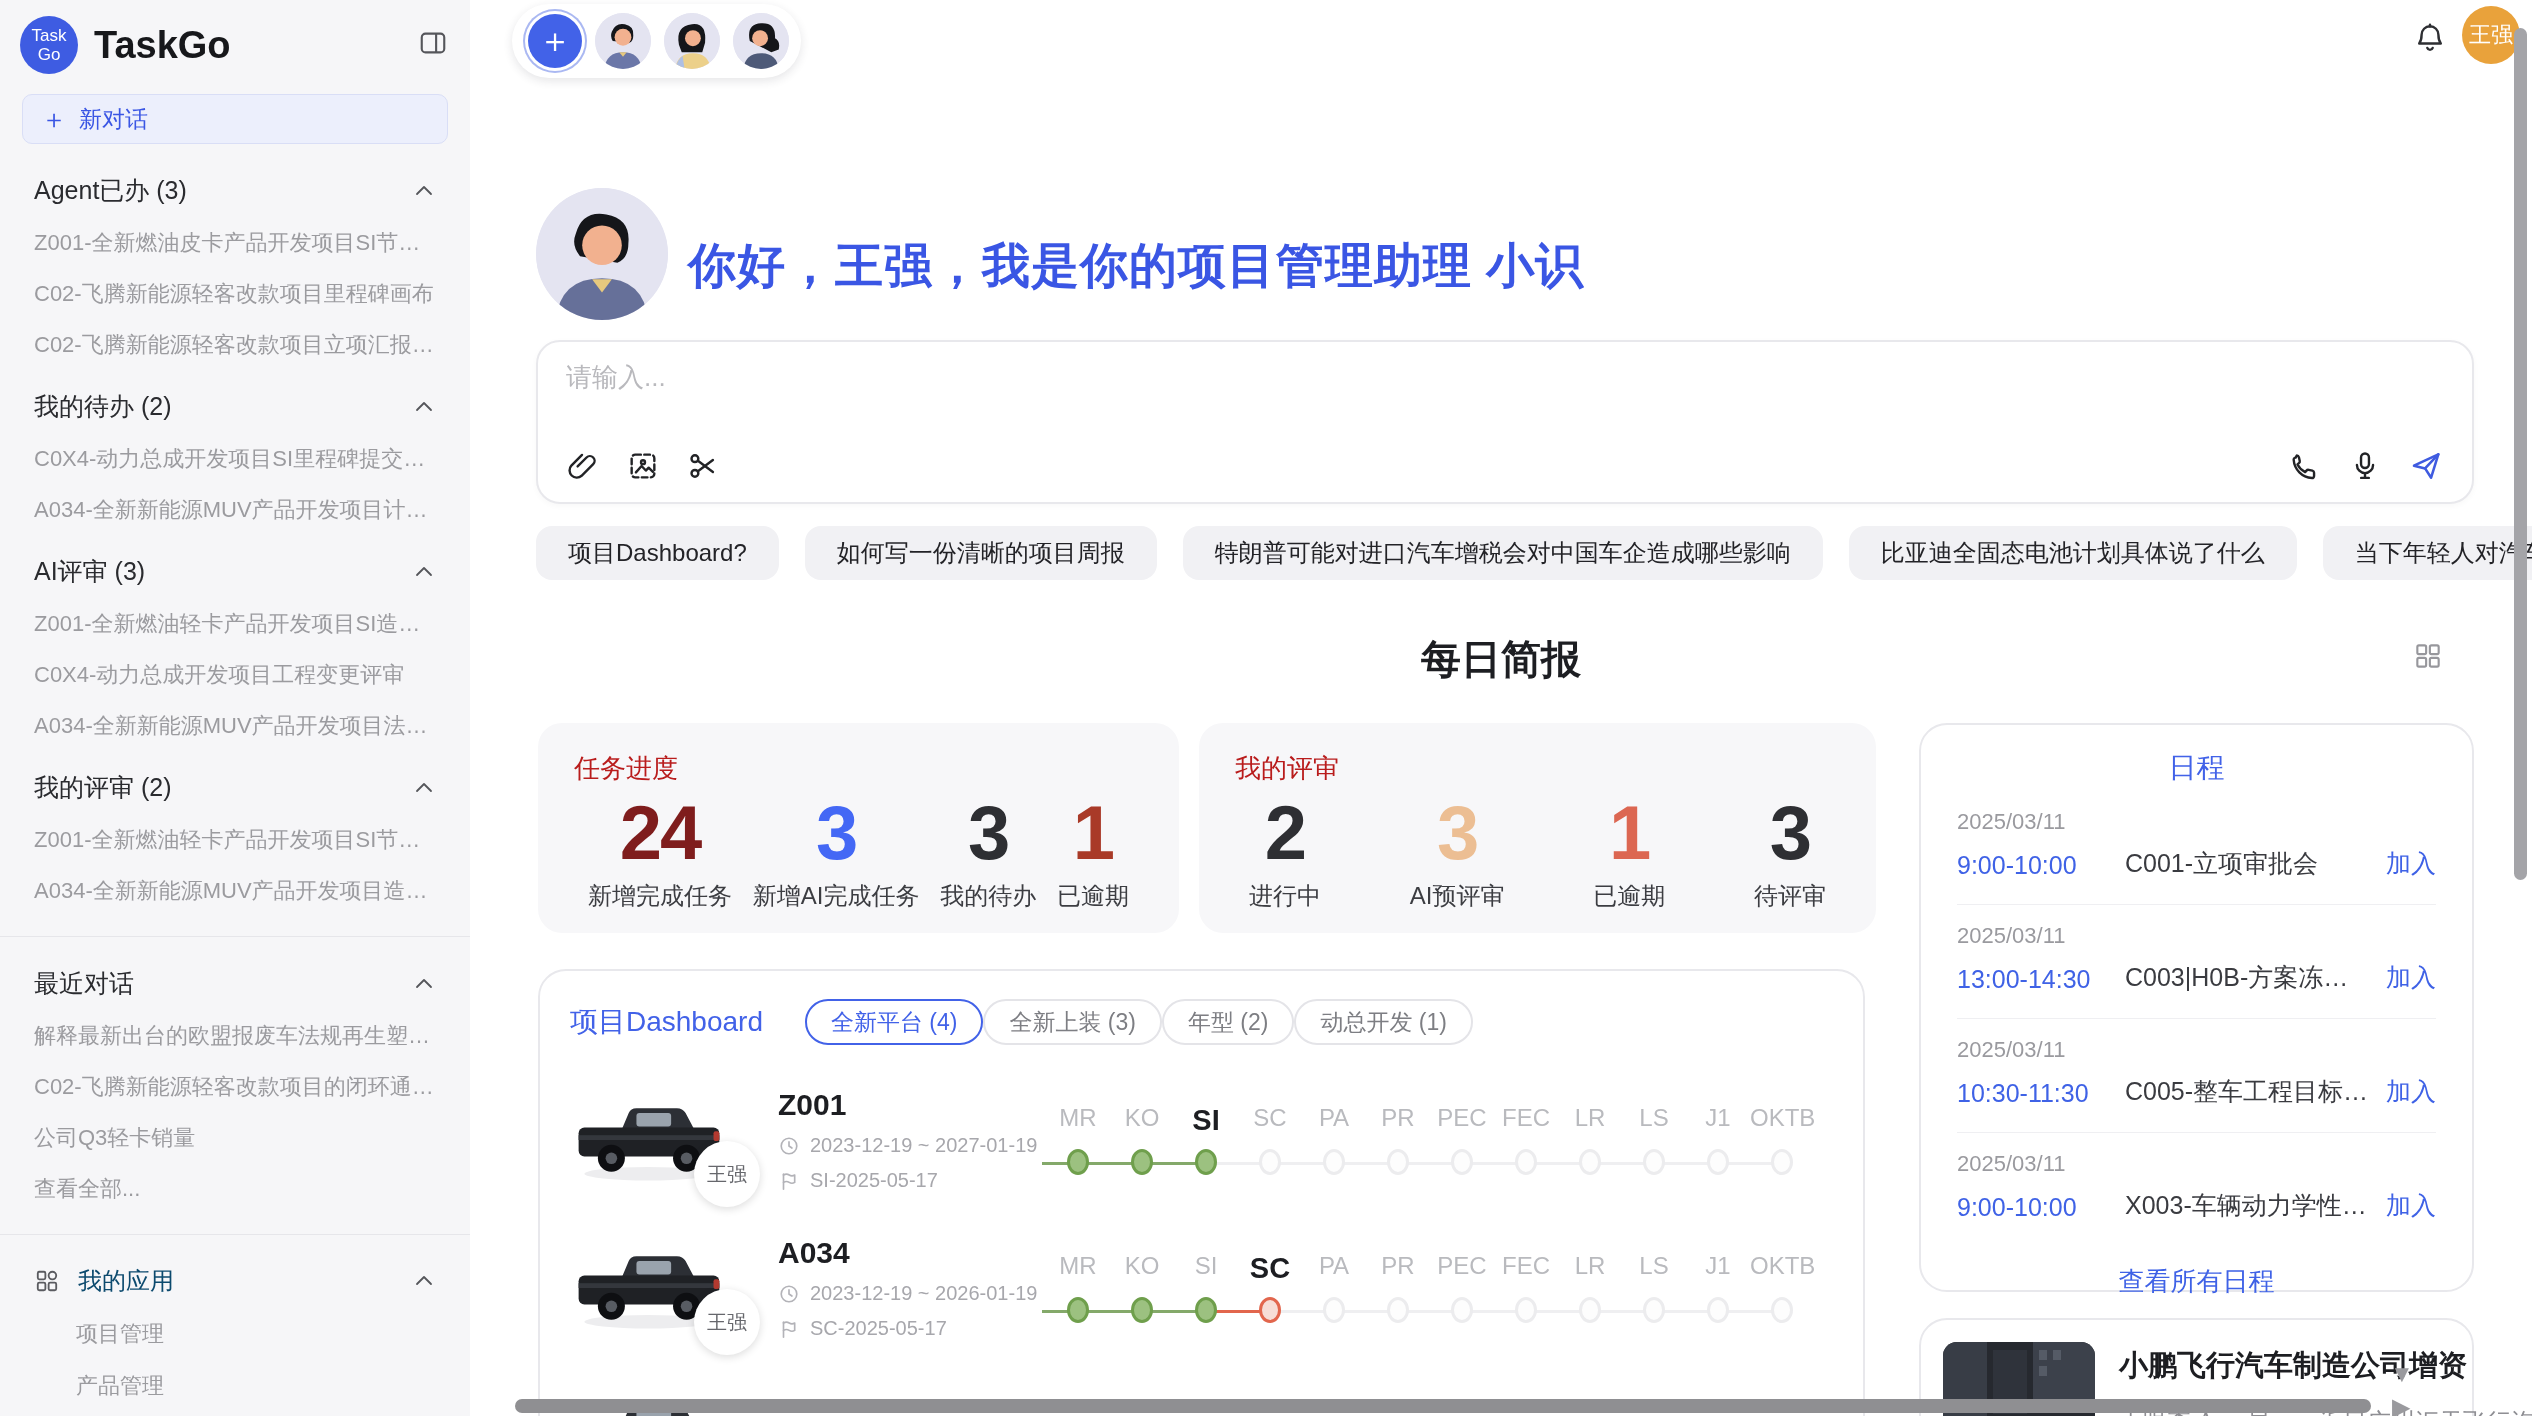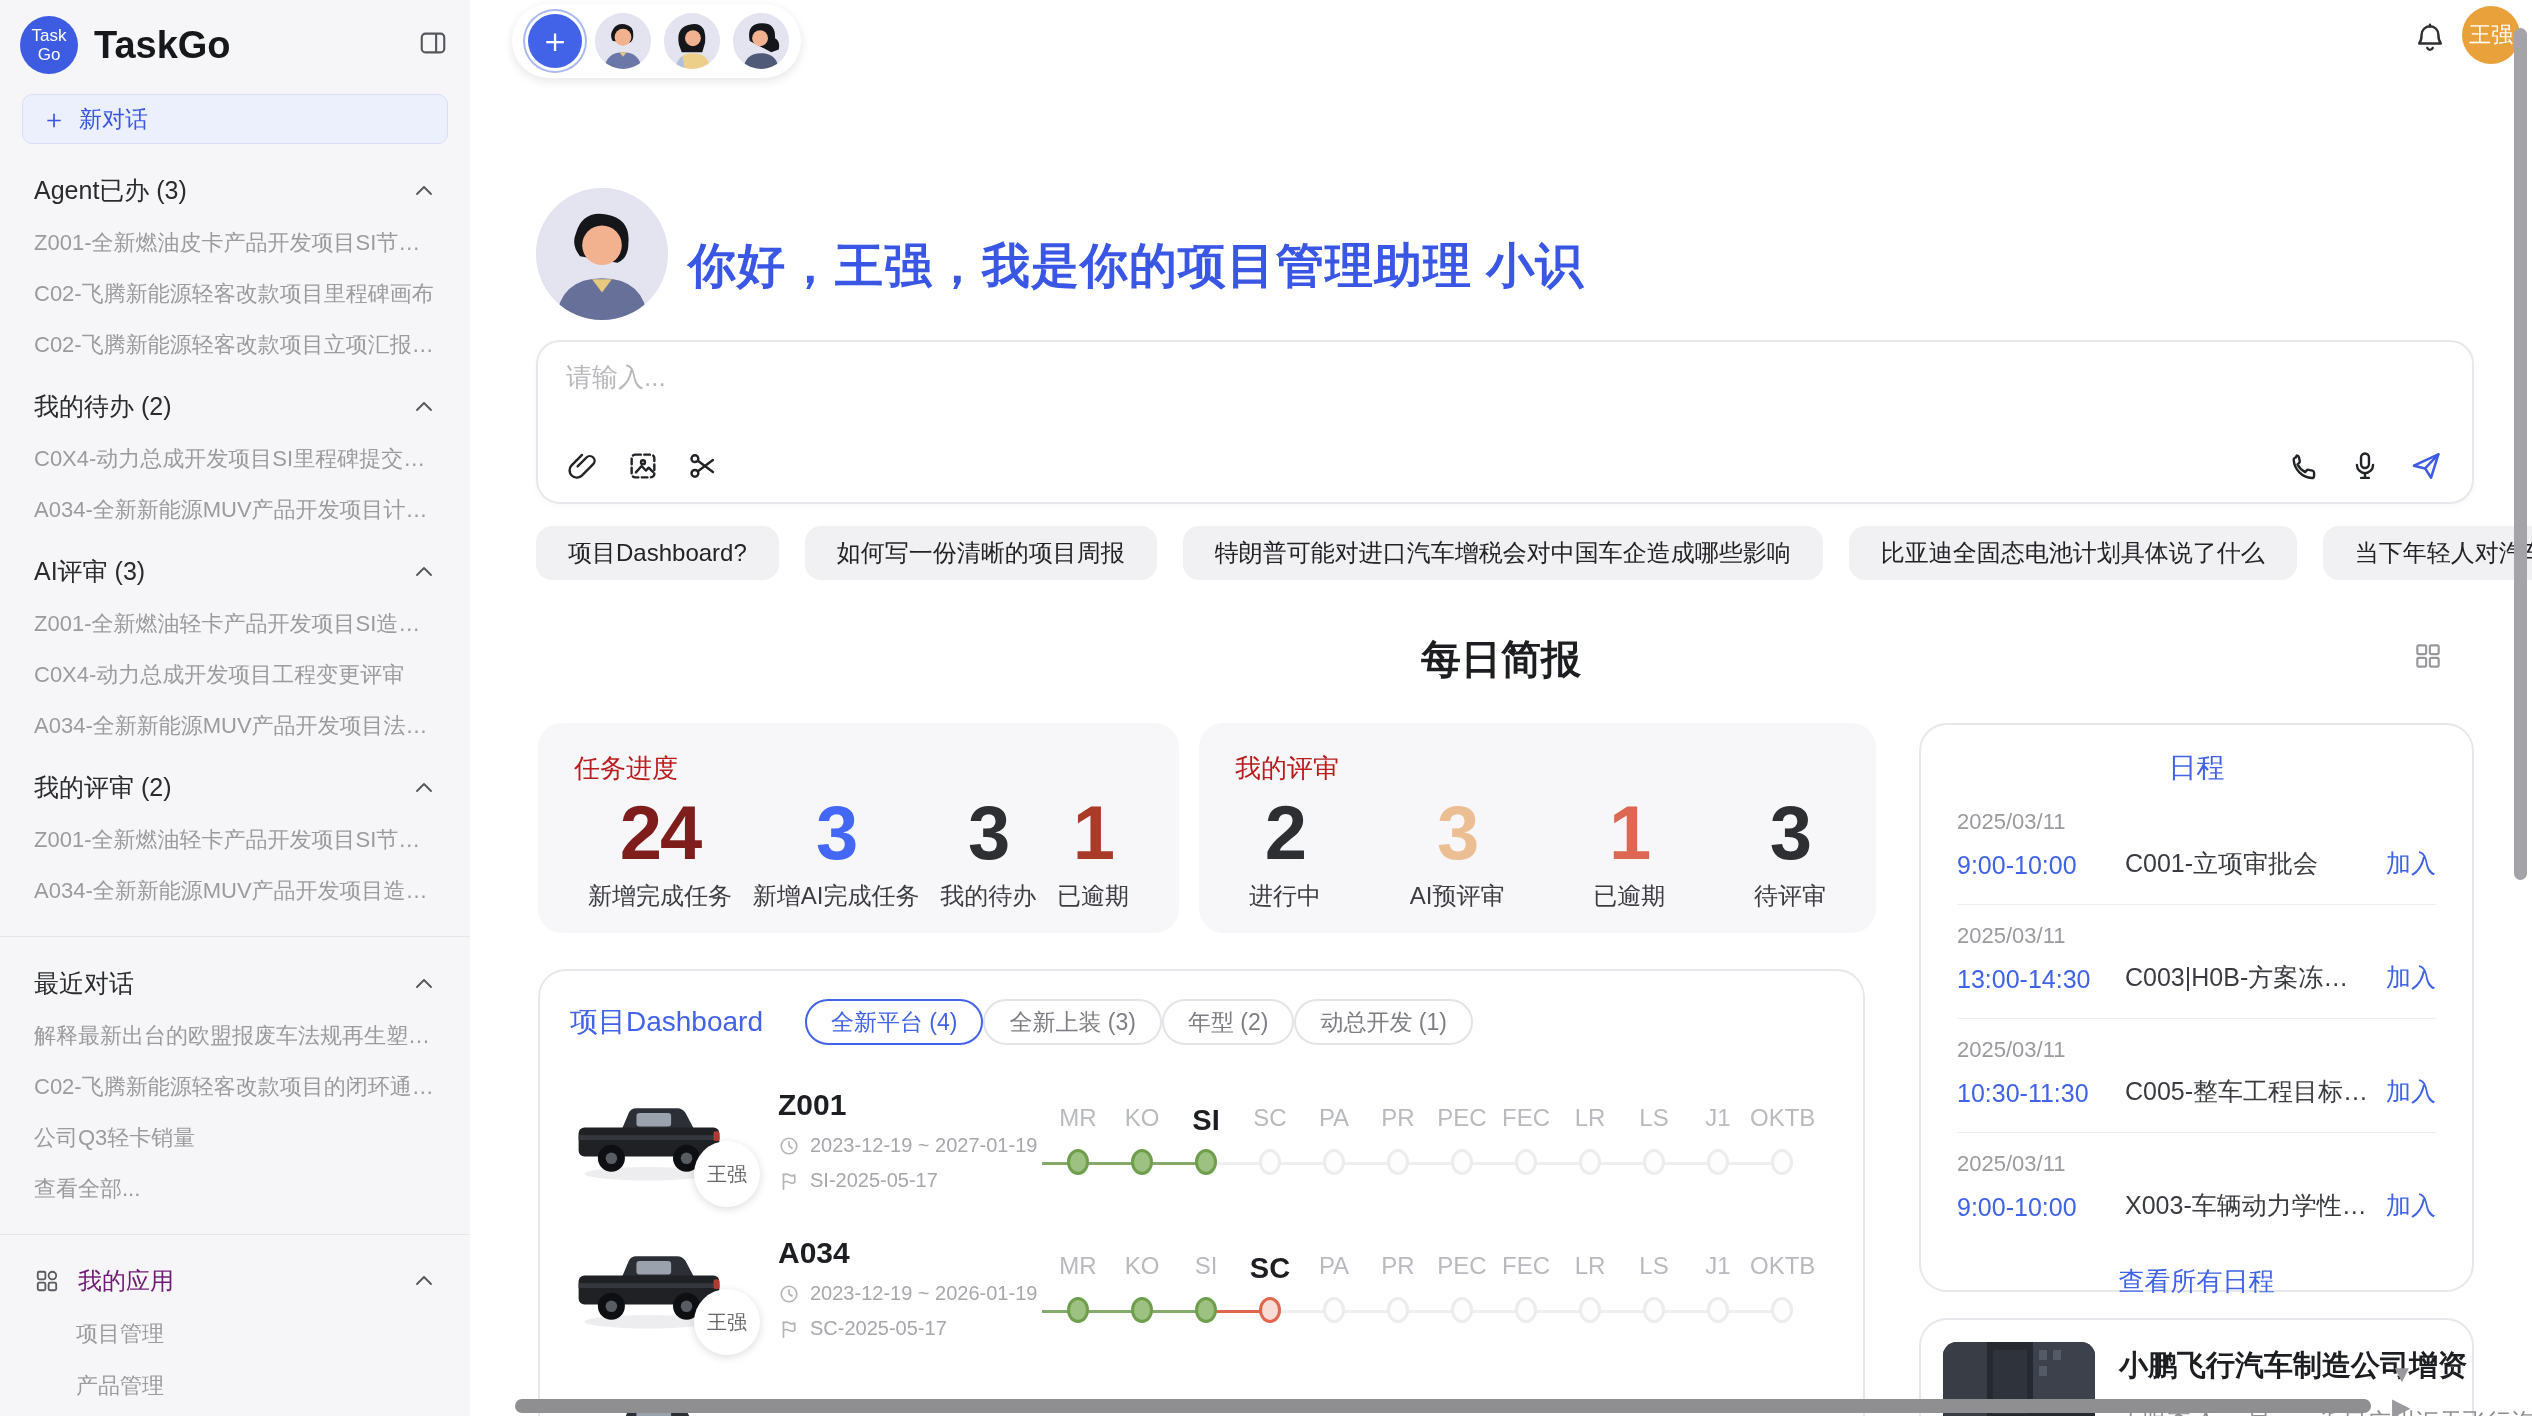--- a/index.html
+++ b/index.html
@@ -11,21 +11,21 @@
   .side-top { display:flex; align-items:center; padding:16px 22px 10px 20px; }
   .logo-circle { width:58px; height:58px; border-radius:50%; background:#3e5ce2; color:#fff; display:flex; flex-direction:column; align-items:center; justify-content:center; font-size:17px; line-height:19px; font-weight:500; }
   .app-title { font-size:38px; font-weight:700; color:#17181b; margin-left:16px; flex:1; }
   .panel-icon { color:#55565b; }
   .new-chat { margin:10px 22px 0; height:50px; border-radius:10px; background:#eceffc; border:1px solid #d9def6; display:flex; align-items:center; padding:0 18px; color:#3a56e4; font-size:23px; cursor:pointer; }
   .new-chat .plus { font-size:26px; margin-right:12px; font-weight:400; }
   .side-scroll { padding:0 34px; }
   .sec-h { display:flex; justify-content:space-between; align-items:center; margin-top:30px; font-size:25px; color:#2a2b2f; cursor:pointer; }
   .sec-item { margin-top:21px; font-size:22px; color:#9b9b9f; white-space:nowrap; overflow:hidden; text-overflow:ellipsis; cursor:pointer; }
   .side-div { height:1px; background:#e6e6ea; margin:30px -34px 0; }
-  .app-row { display:flex; align-items:center; gap:18px; margin-top:30px; font-size:24px; color:#701a75; cursor:pointer; }
+  .app-row { display:flex; align-items:center; gap:18px; margin-top:30px; font-size:24px; color:#0c4a6e; cursor:pointer; }
   .app-row .sicon { color:#5a5b60; display:flex; }
   .app-child { margin-left:42px; margin-top:22px; font-size:22px; color:#9b9b9f; cursor:pointer; }
   .chev { color:#55565b; display:flex; }
 
   
   .avatar-pill { position:absolute; left:512px; top:4px; height:74px; border-radius:40px; background:#fff; box-shadow:0 3px 10px rgba(40,40,60,.12); display:flex; align-items:center; gap:13px; padding:0 12px; }
   .plus-btn { width:54px; height:54px; border-radius:50%; background:#4262e8; color:#fff; display:flex; align-items:center; justify-content:center; font-size:34px; font-weight:300; box-shadow:0 0 0 3px #fff,0 0 0 5px #aab8f2; cursor:pointer; margin-left:4px; }
   .pill-ava { width:56px; height:56px; border-radius:50%; overflow:hidden; background:#e4e4f1; cursor:pointer; }
   .bell { position:absolute; left:2412px; top:20px; color:#2e2f33; cursor:pointer; }
   .user-ava { position:absolute; left:2462px; top:6px; width:58px; height:58px; border-radius:50%; background:#e9a23b; color:#fff; font-size:22px; display:flex; align-items:center; justify-content:center; cursor:pointer; }

